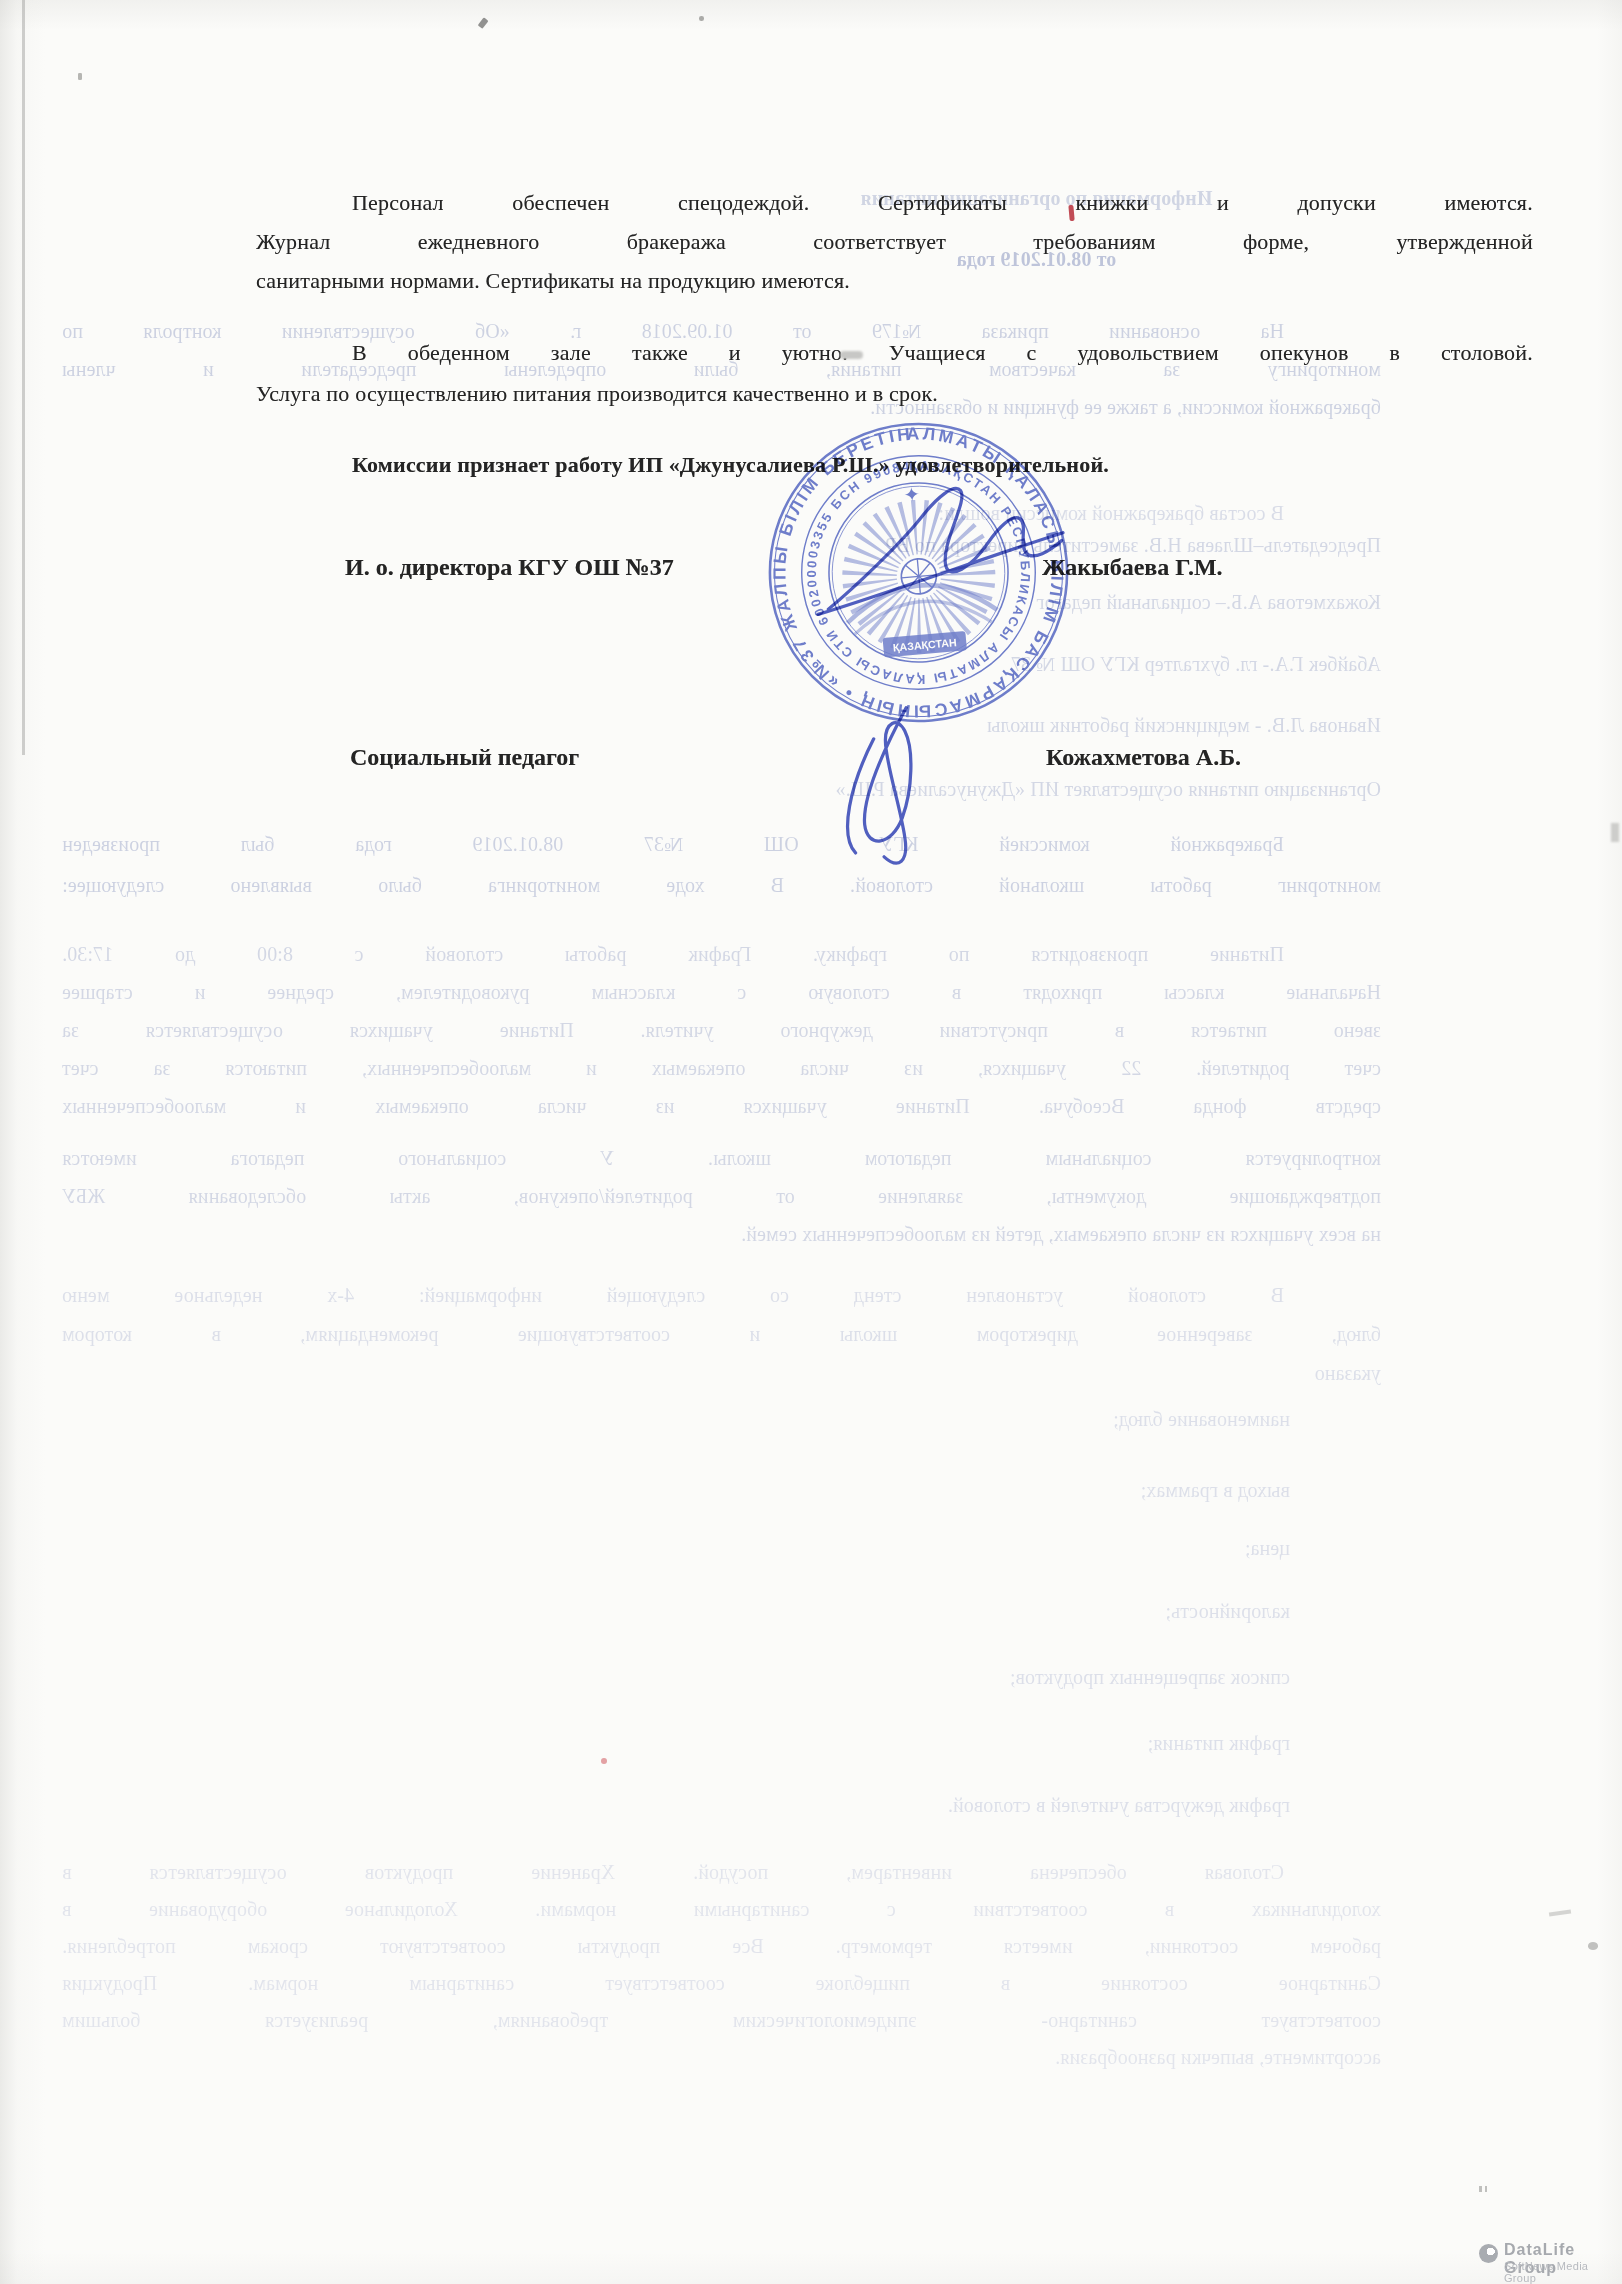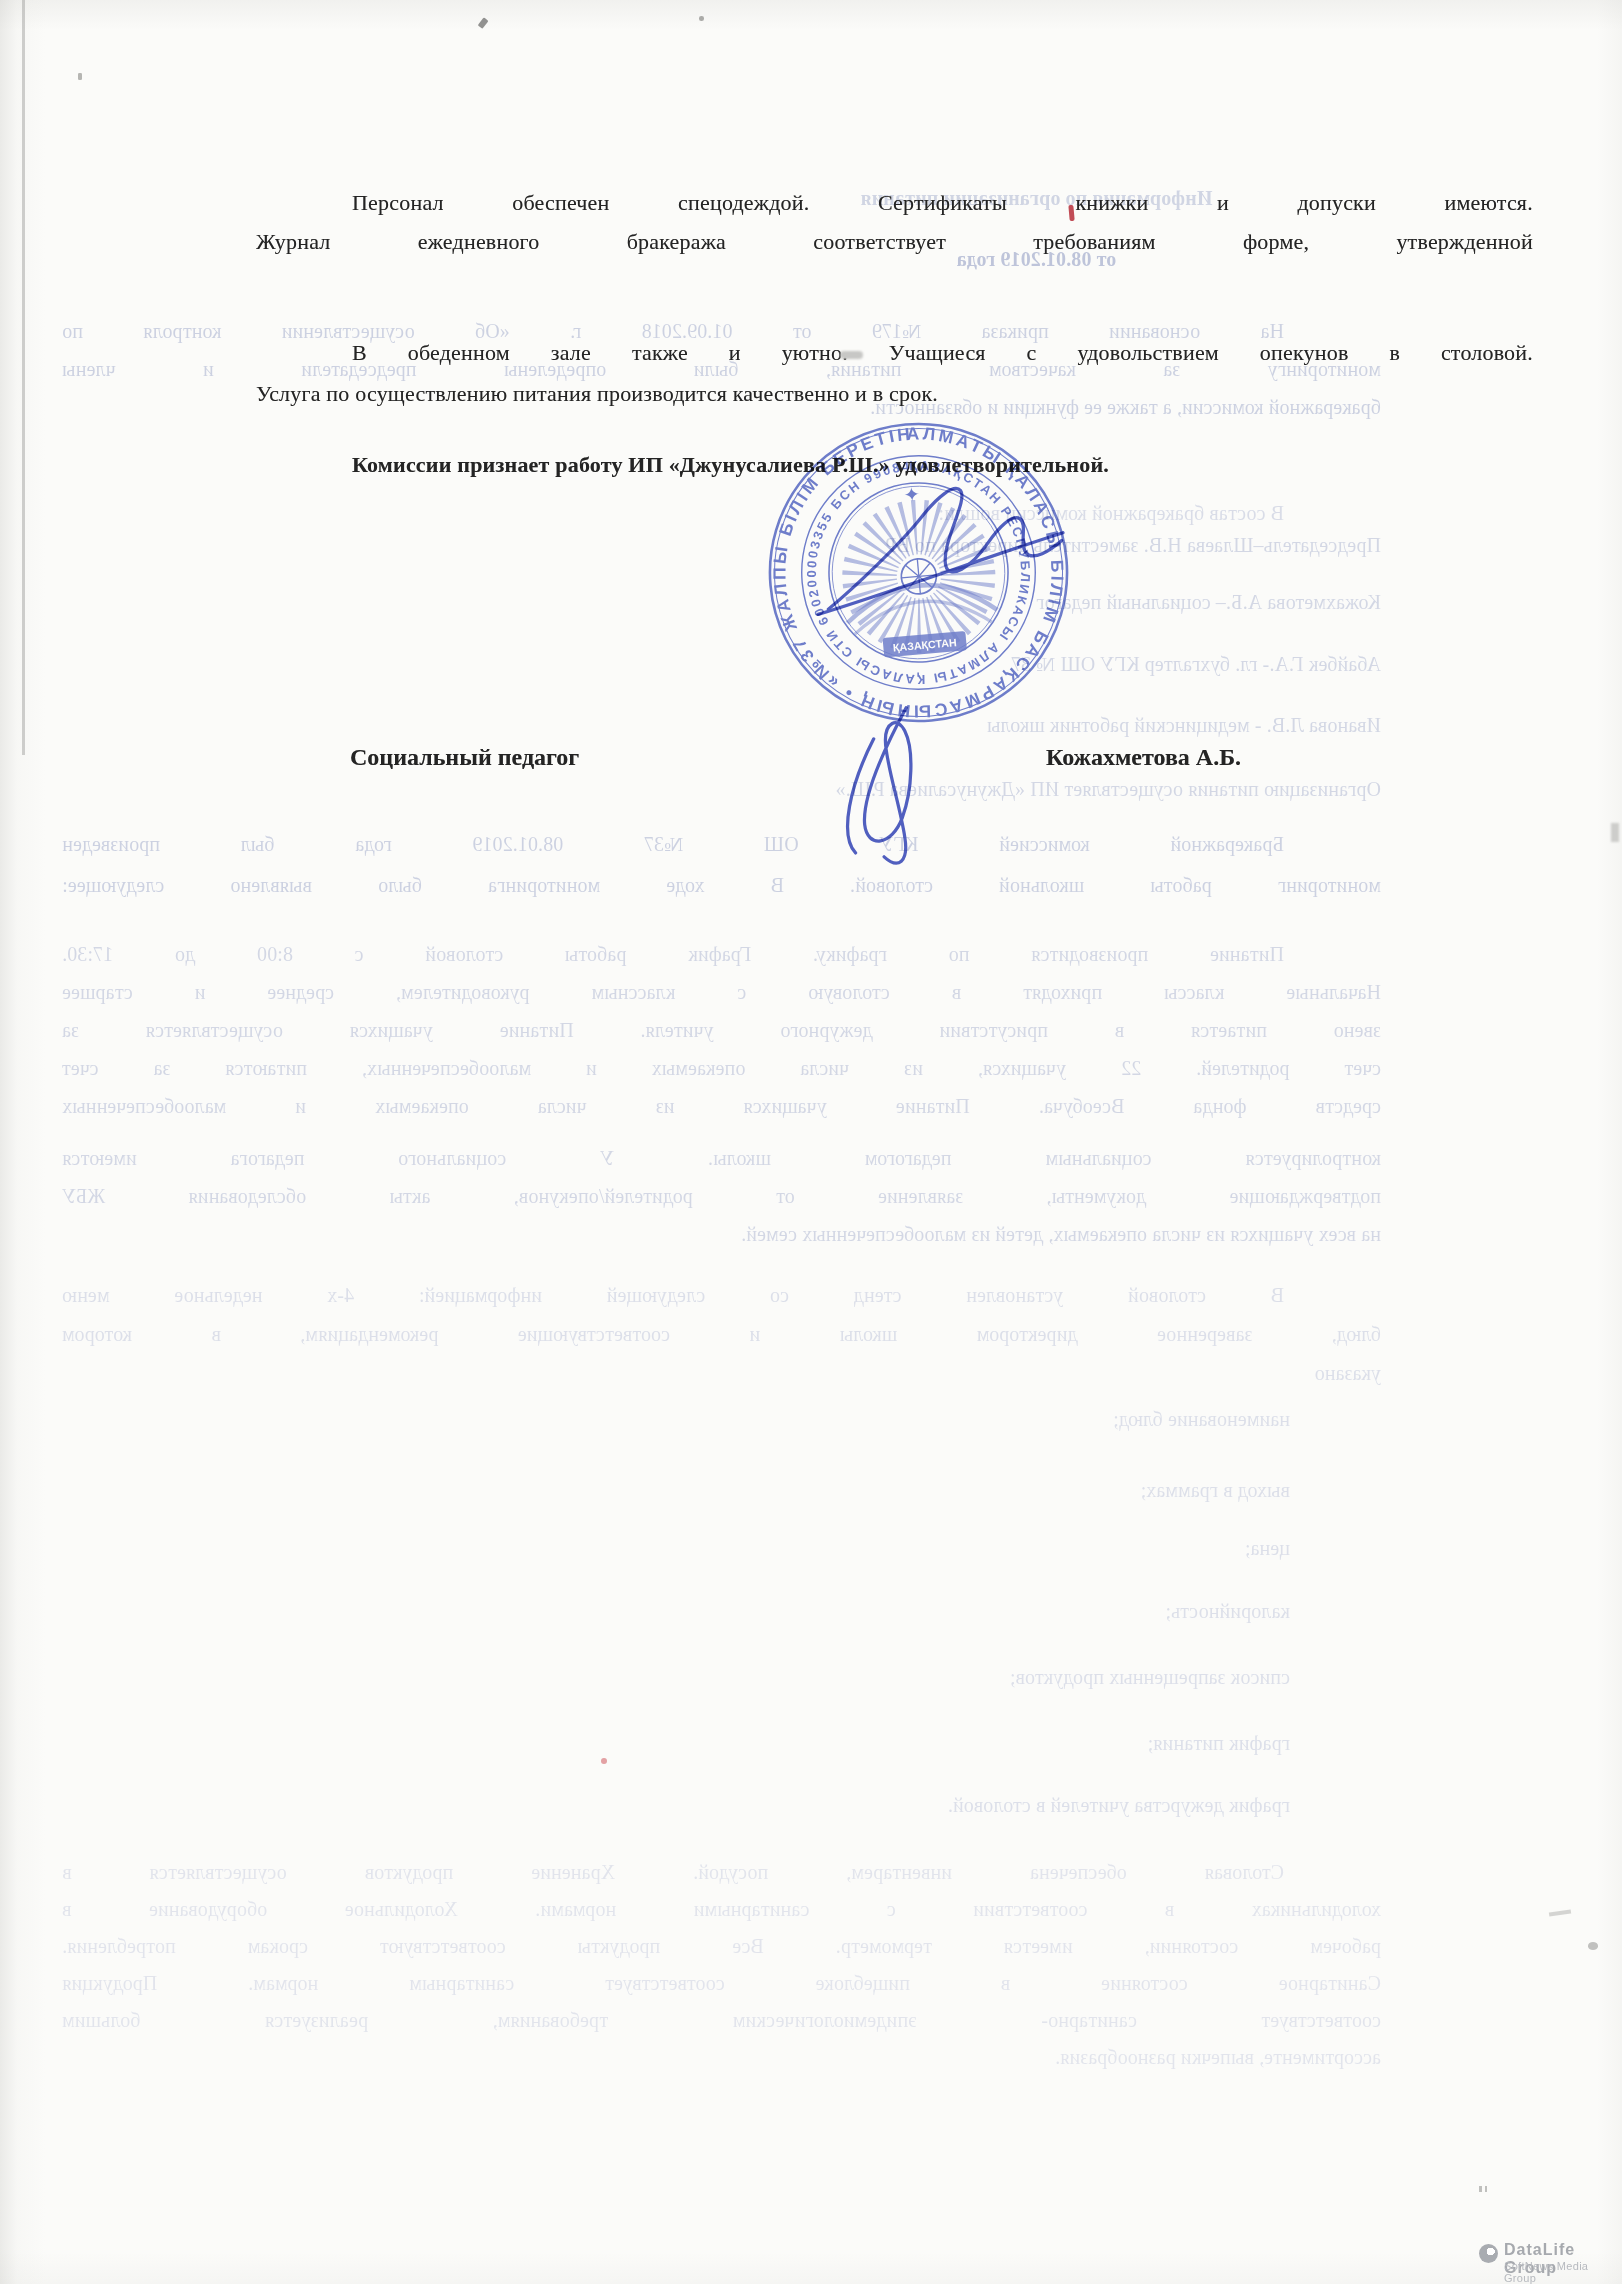--- a/index.html
+++ b/index.html
@@ -348,20 +348,21 @@
       </div>
     <div class="ln jl">
         <span>Журнал</span>
         <span>ежедневного</span>
         <span>бракеража</span>
         <span>соответствует</span>
         <span>требованиям</span>
         <span>форме,</span>
         <span>утвержденной</span>
       </div>
+    <div class="ln">санитарными нормами. Сертификаты на продукцию имеются.</div>
   </div>
 
   <div class="front p2" style="top:332px;">
     <div class="ln ind jl">
         <span>В</span>
         <span>обеденном</span>
         <span>зале</span>
         <span>также</span>
         <span>и</span>
         <span>уютно.</span>
@@ -372,20 +373,24 @@
         <span>в</span>
         <span>столовой.</span>
       </div>
     <div class="ln">Услуга по осуществлению питания производится качественно и в срок.</div>
   </div>
 
   <div class="front" style="top:445px;font-weight:bold;">
     <div class="ln ind">Комиссии признает работу ИП «Джунусалиева Р.Ш.» удовлетворительной.</div>
   </div>
 
+  <div class="signrow" style="top:554px;">
+    <span class="role" style="margin-left:89px;">И. о. директора КГУ ОШ №37</span>
+    <span class="name" style="left:786px;">Жакыбаева Г.М.</span>
+  </div>
 
   <div class="signrow" style="top:744px;">
     <span class="role" style="margin-left:94px;">Социальный педагог</span>
     <span class="name" style="left:790px;">Кожахметова А.Б.</span>
   </div>
 
   <svg id="stamp" viewBox="0 0 464 464">
     <defs>
       <path id="ringOuter" d="M 232,27 A 205,205 0 1 1 231.9,27"></path>
       <path id="ringInner" d="M 232,74 A 158,158 0 1 1 231.9,74"></path>

